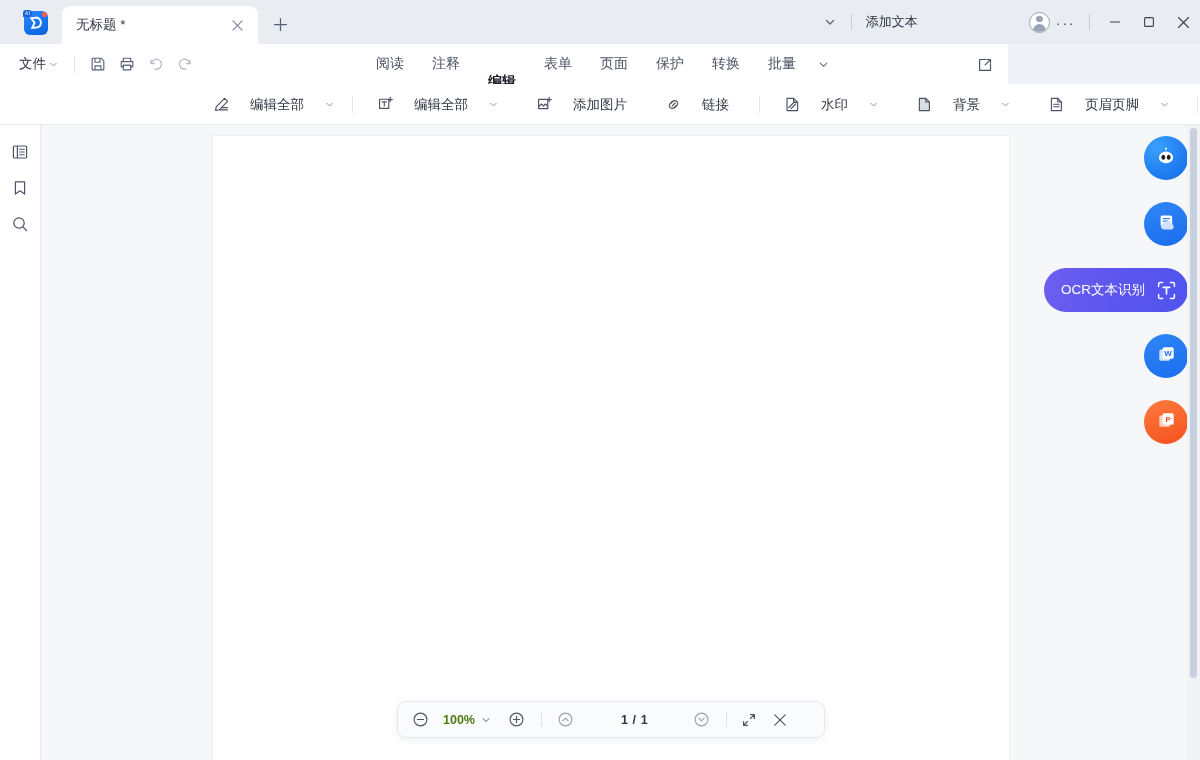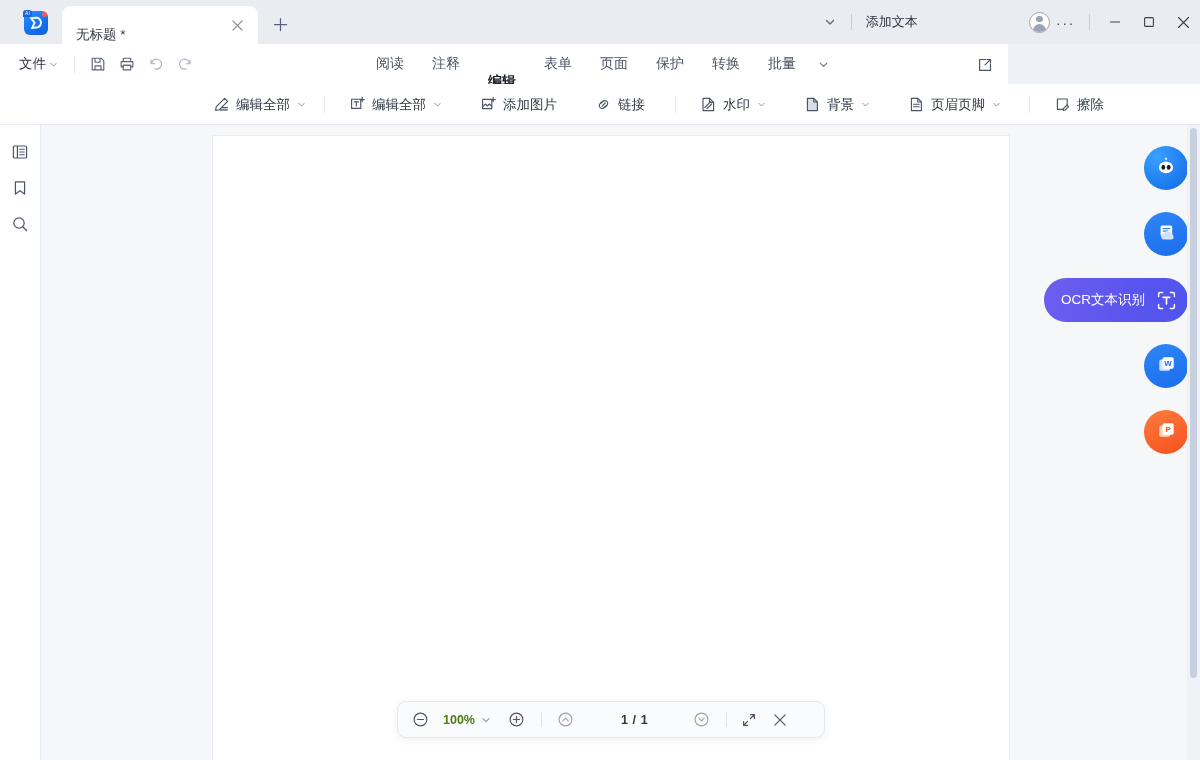--- a/index.html
+++ b/index.html
@@ -29,21 +29,21 @@
     position: absolute; left: -1px; top: -1px;
     background: #1b63d6; color: #fff; font-size: 5px; line-height: 7px;
     padding: 0 2px; border-radius: 3px 3px 3px 0; letter-spacing: .2px;
   }
   .logo .reddot { position:absolute; right:1px; top:1px; width:5px; height:5px; border-radius:50%; background:#ff5a4d; }
 
   .tabstrip { position: absolute; left: 62px; top: 6px; height: 38px; display: flex; align-items: flex-end; }
   .doctab {
     width: 196px; height: 38px; background: #fff;
     border-radius: 9px 9px 0 0;
-    display: flex; align-items: flex-end; position: relative;
+    display: flex; align-items: center; position: relative;
     padding: 0 14px;
   }
   .doctab .tabtitle { font-size: 13.5px; color: #2c3340; white-space: nowrap; }
   .doctab .tabclose {
     position: absolute; right: 12px; top: 50%; transform: translateY(-50%);
     width: 18px; height: 18px; display: flex; align-items: center; justify-content: center;
     color: #8b93a3; font-size: 15px; line-height: 1; border-radius: 4px;
   }
   .newtab {
     margin-left: 10px; margin-bottom: 8px;
@@ -92,21 +92,21 @@
   .extbtn { position:absolute; right: 10px; top: 8px; width:26px; height:26px; display:flex; align-items:center; justify-content:center; color:#4b5464; }
 
   
   .toolrow {
     position:absolute; left:0; top:84px; width:1200px; height:41px;
     background:#fff; display:flex; align-items:center;
     border-bottom: 1px solid #e7eaf0;
   }
   .tools { position:absolute; left:205px; top:0; height:41px; display:flex; align-items:center; }
   .tool {
-    display:flex; align-items:center; gap:6px; height:28px;
+    display:flex; align-items:center; gap:20px; height:28px;
     padding: 0 8px; border-radius:5px; font-size:13.5px; color:#2f3744; white-space:nowrap;
   }
   .tool .ti { width:17px; height:17px; display:flex; align-items:center; justify-content:center; color:#4b5464; flex:none; }
   .tool .tcv { color:#8b93a3; display:flex; align-items:center; margin-left:1px; }
   .t-sep { width:1px; height:17px; background:#e2e6ed; margin: 0 10px; }
 
   
   .leftrail {
     position:absolute; left:0; top:125px; width:41px; height:635px;
     background:#fff; border-right:1px solid #e7eaf0;
@@ -118,21 +118,21 @@
   .docarea {
     position:absolute; left:41px; top:125px; width:1159px; height:635px;
     background:#f6f7f9; overflow:hidden;
   }
   .page {
     position:absolute; left:172px; top:11px; width:796px; height:624px;
     background:#fff; box-shadow: 0 0 0 1px #e9ecf1;
   }
 
   
-  .fab-col { position:absolute; right: 12px; top: 21px; width: 48px; display:flex; flex-direction:column; align-items:flex-end; gap: 22px; }
+  .fab-col { position:absolute; right: 12px; top: 11px; width: 48px; display:flex; flex-direction:column; align-items:flex-end; gap: 22px; }
   .fab {
     width:44px; height:44px; border-radius:50%;
     display:flex; align-items:center; justify-content:center;
     color:#fff; position:relative;
   }
   .fab-ai { background: radial-gradient(circle at 30% 25%, #3aa0ff 0%, #1f7ef0 60%, #1368e0 100%); }
   .fab-cloud { background: linear-gradient(160deg, #2f86f6 0%, #1a6ded 100%); }
   .fab-word { background: linear-gradient(160deg, #2f86f6 0%, #1a6ded 100%); }
   .fab-ppt { background: linear-gradient(160deg, #ff7a3d 0%, #f4521e 100%); }
   .fab-ocr {

